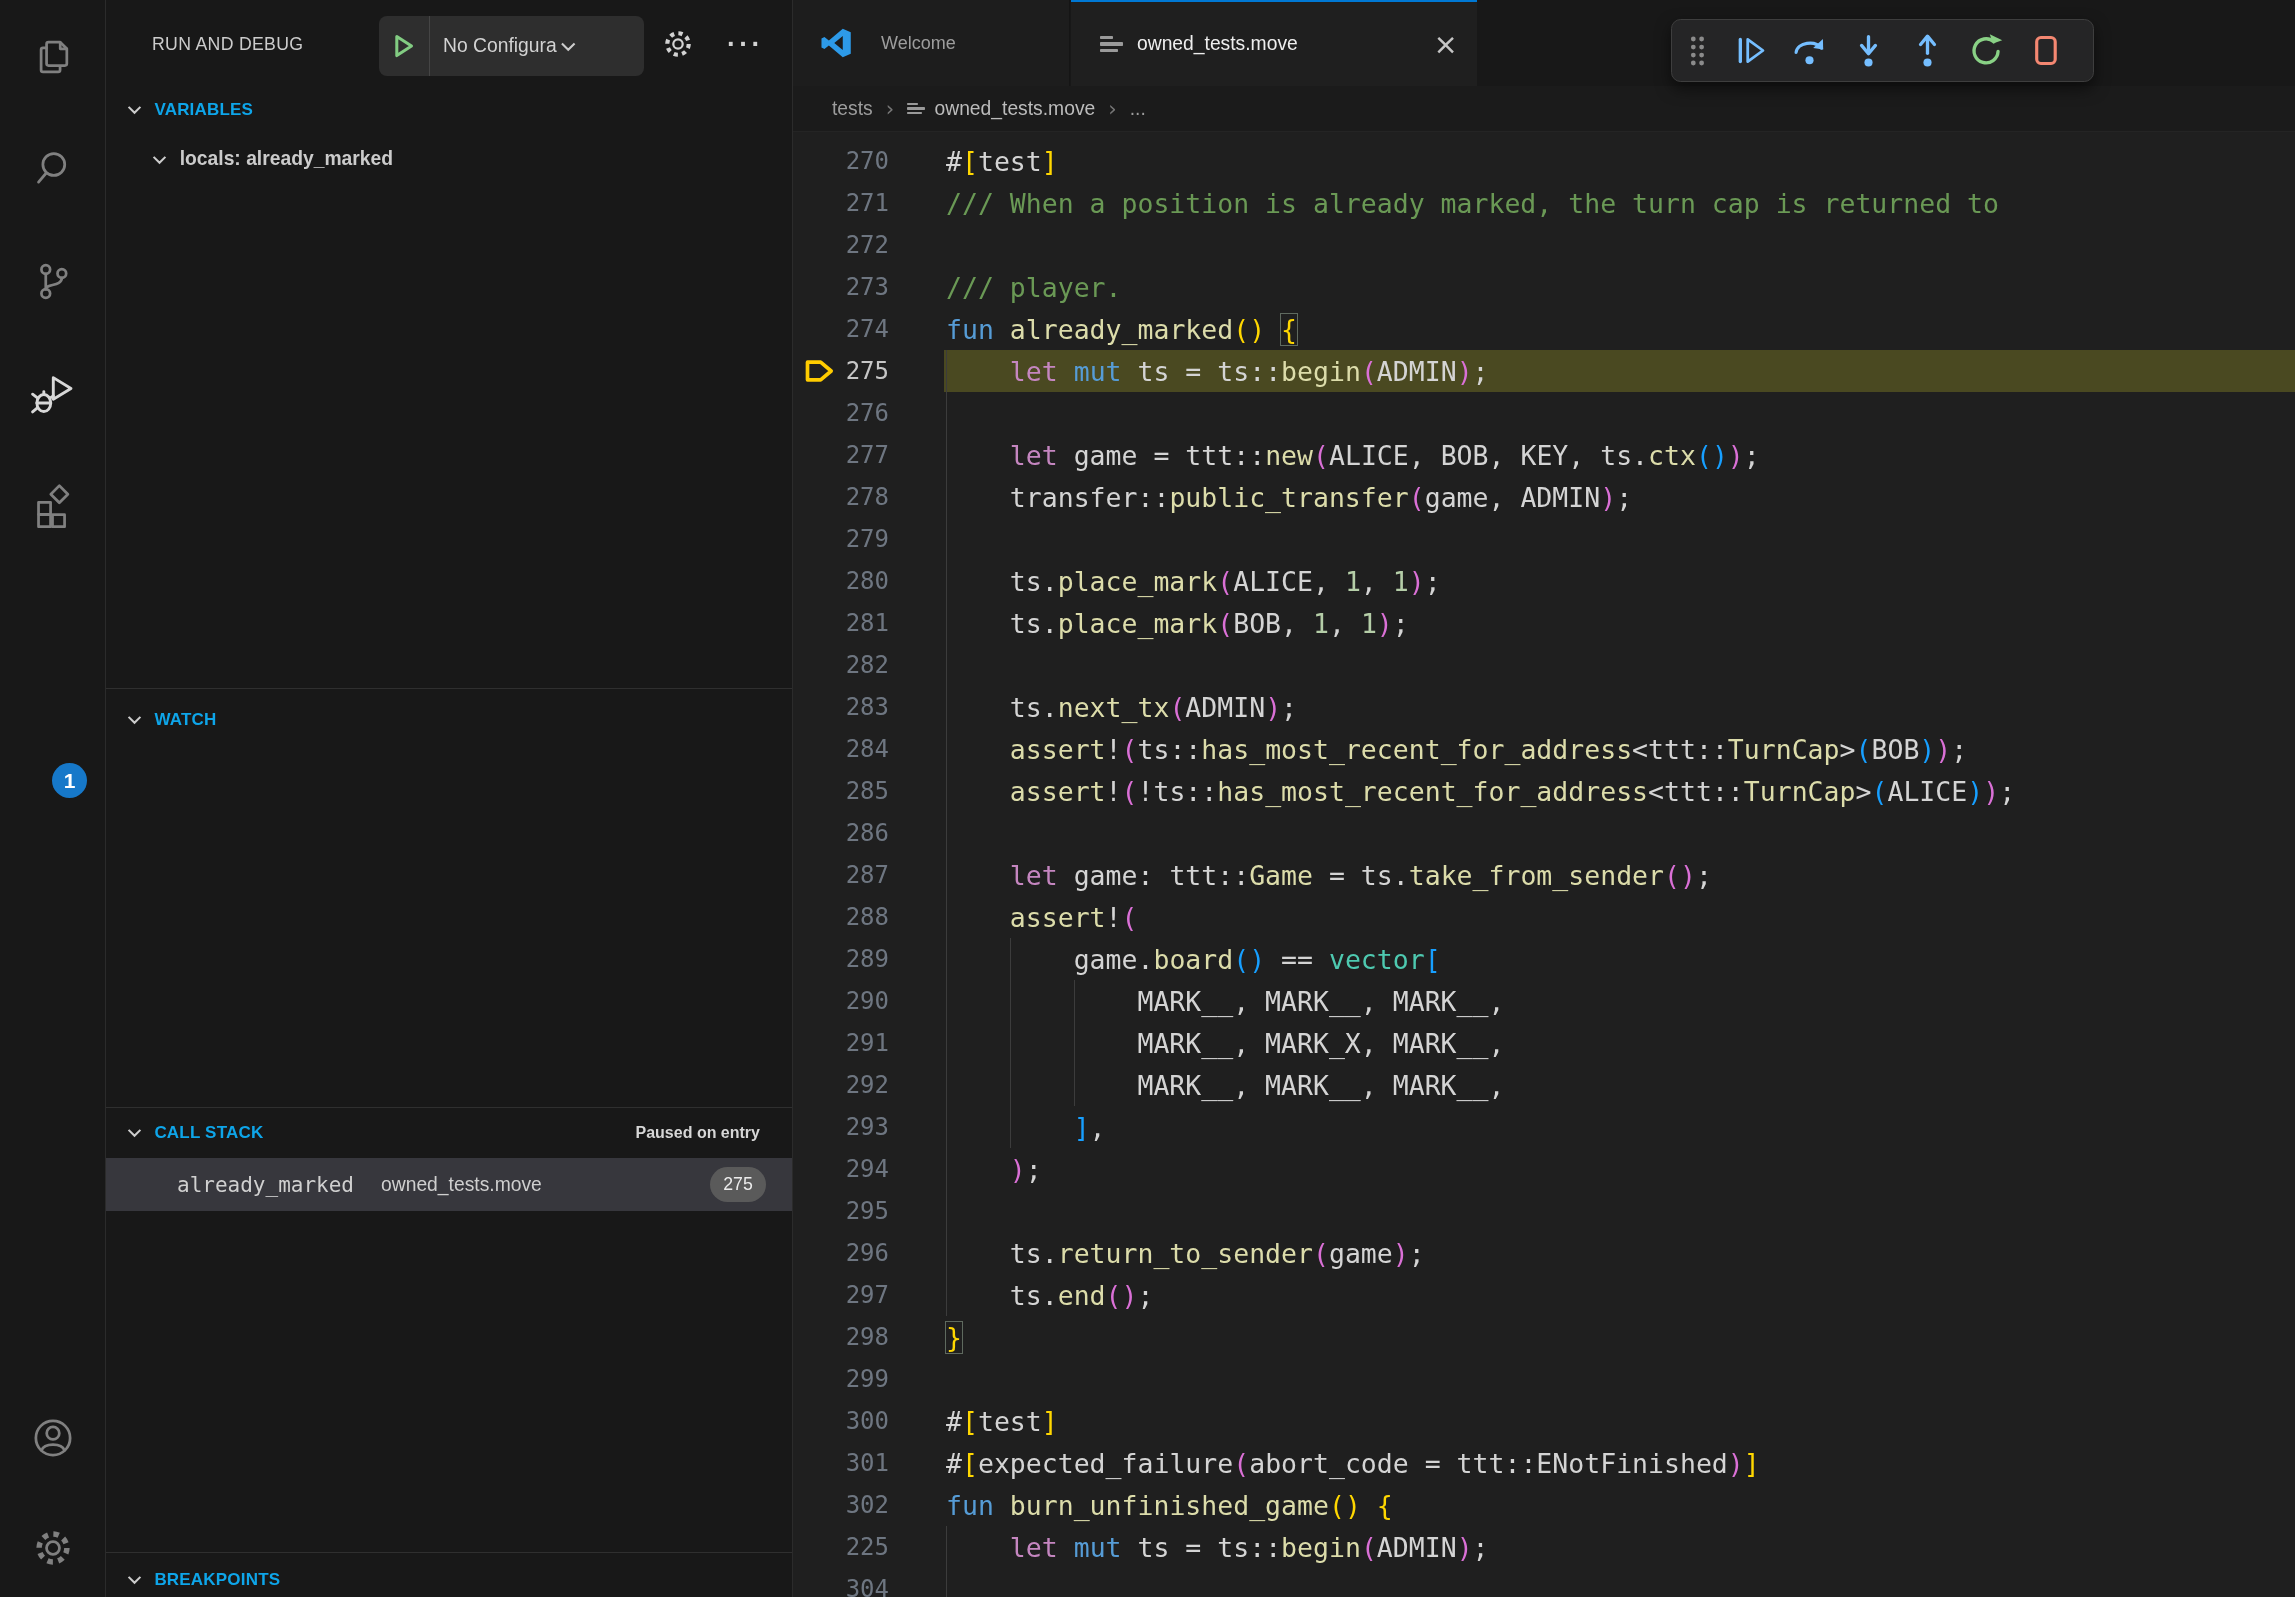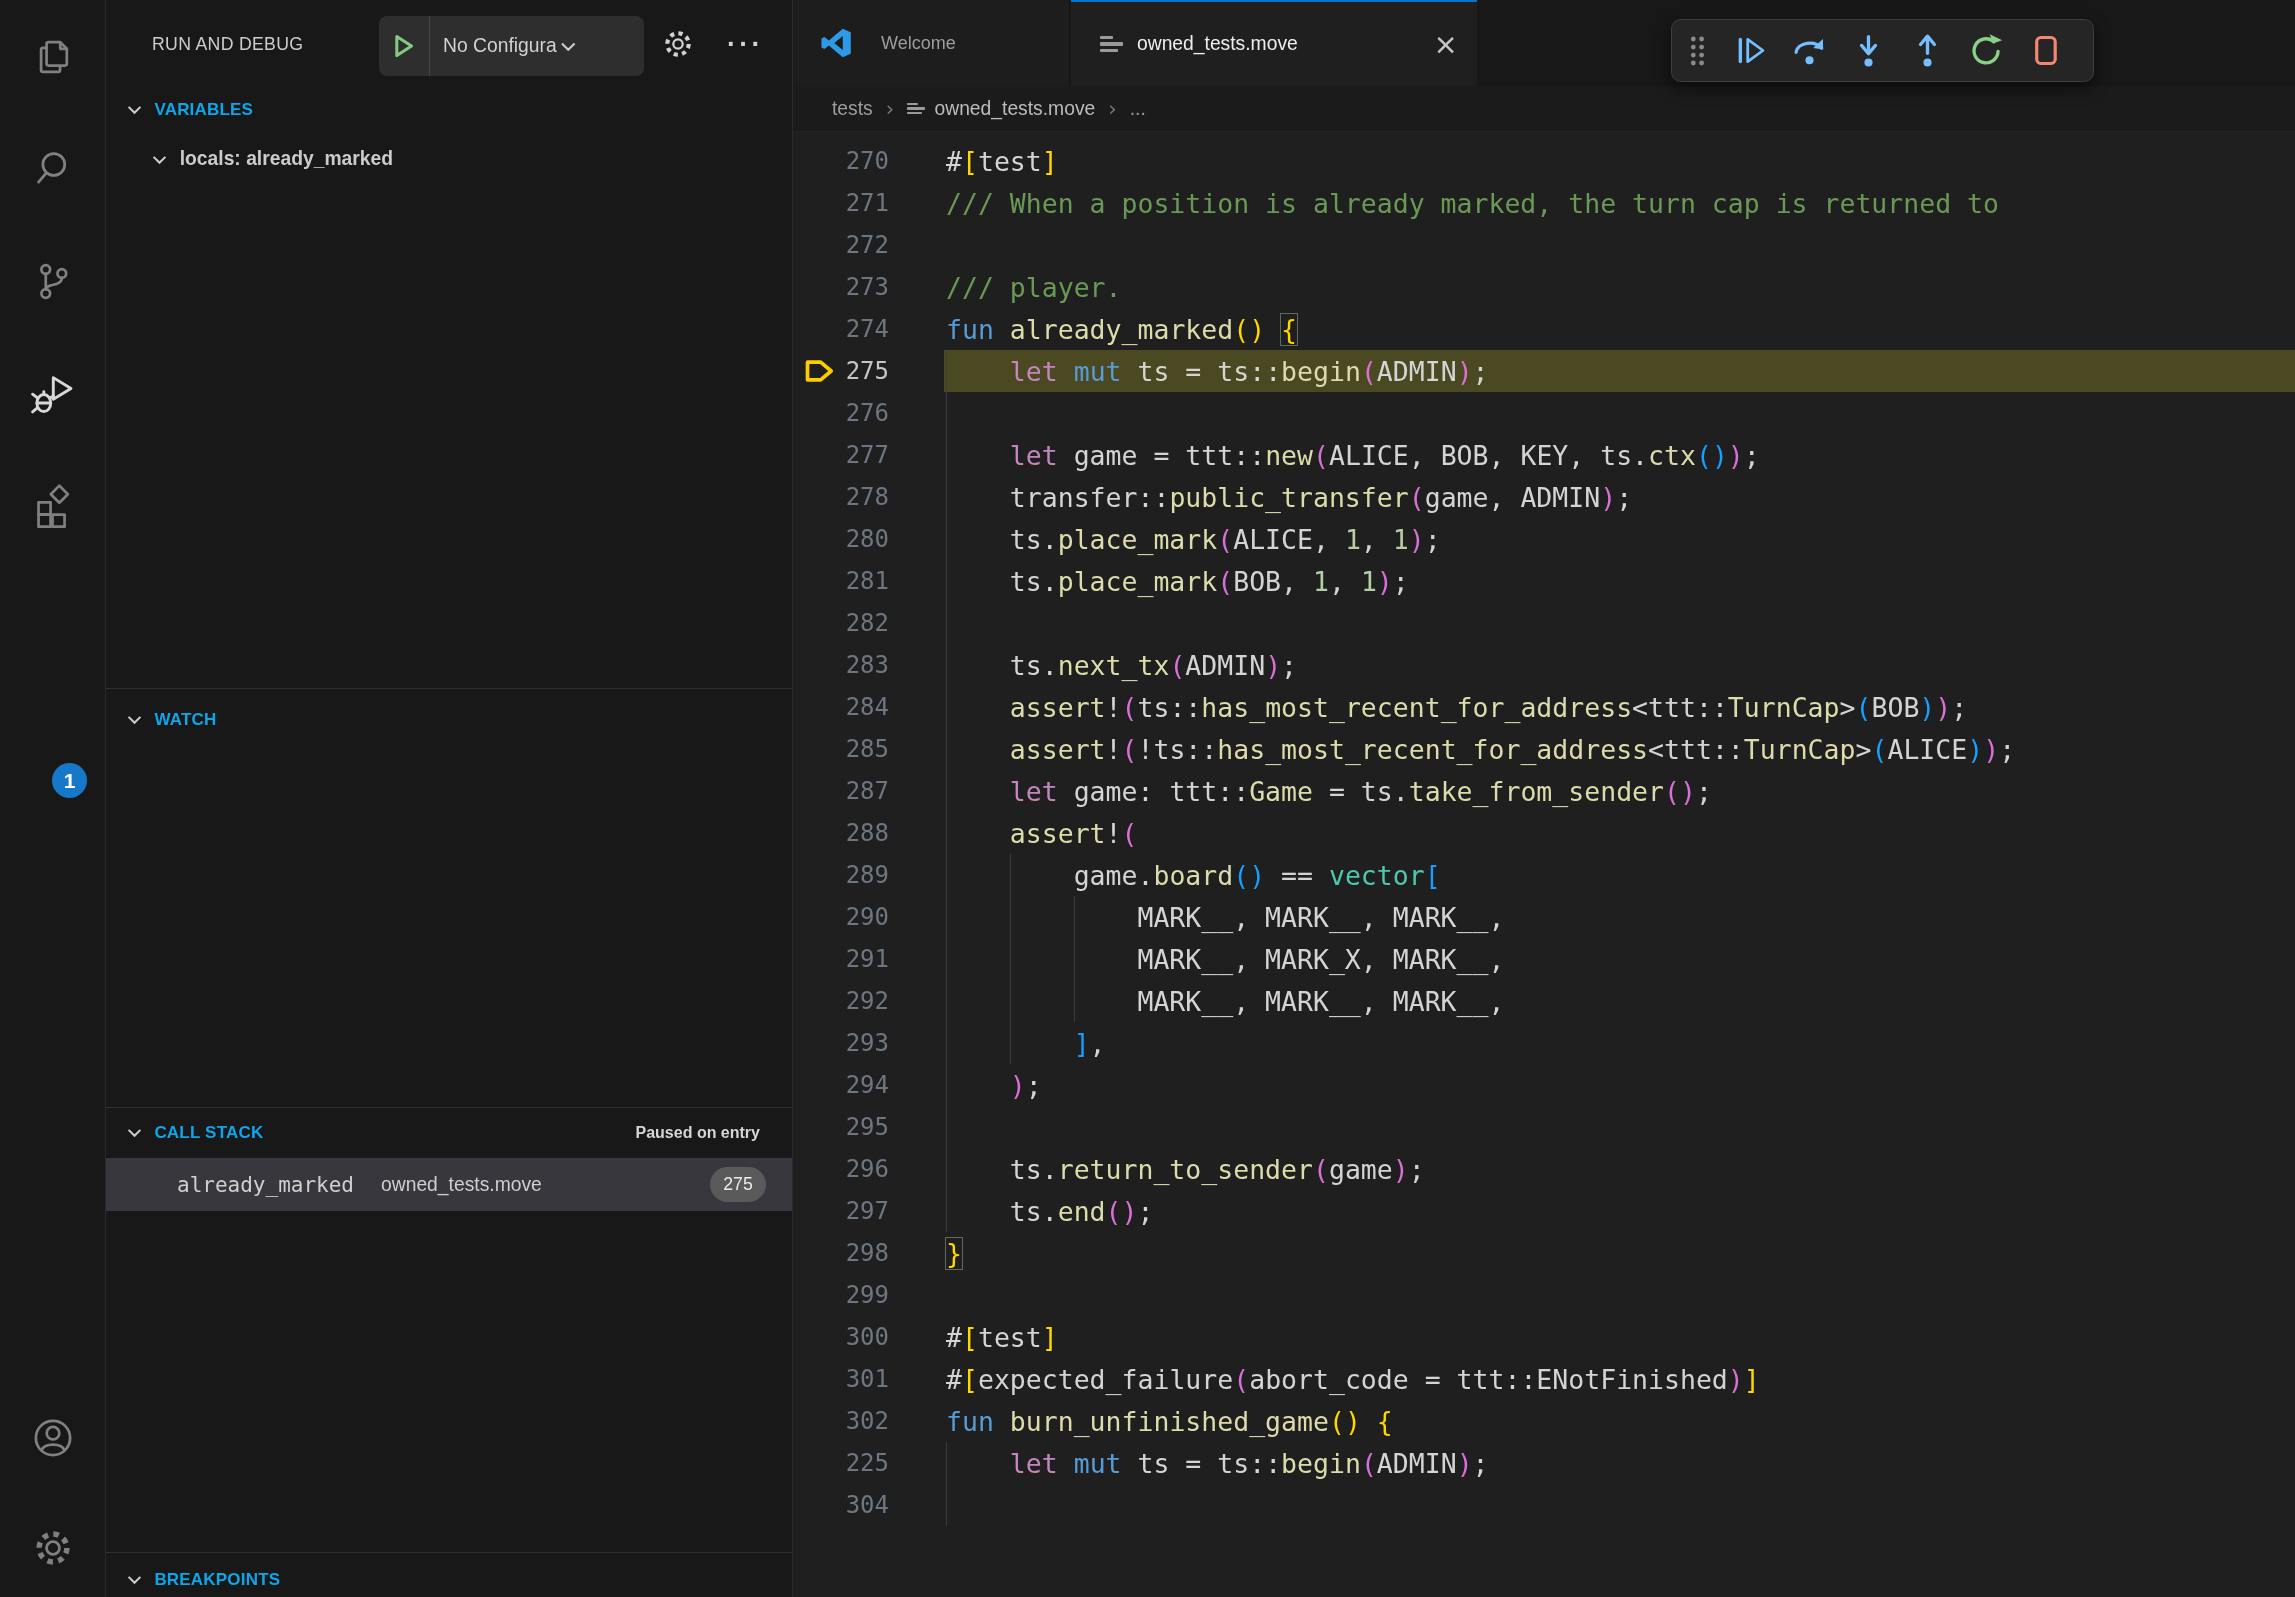--- a/index.html
+++ b/index.html
@@ -336,20 +336,25 @@
           <span class="lnum">277</span>
           <span class="ltext"><span class="tk-w">    </span><span class="tk-ctl">let</span><span class="tk-w"> game = ttt::</span><span class="tk-fn">new</span><span class="tk-b2">(</span><span class="tk-w">ALICE, BOB, KEY, ts.</span><span class="tk-fn">ctx</span><span class="tk-b3">()</span><span class="tk-b2">)</span><span class="tk-w">;</span></span>
         </div>
         <div class="cl">
           <i class="guide" style="left: 153px;"></i>
           <span class="lnum">278</span>
           <span class="ltext"><span class="tk-w">    transfer::</span><span class="tk-fn">public_transfer</span><span class="tk-b2">(</span><span class="tk-w">game, ADMIN</span><span class="tk-b2">)</span><span class="tk-w">;</span></span>
         </div>
         <div class="cl">
           <i class="guide" style="left: 153px;"></i>
+          <span class="lnum">279</span>
+          <span class="ltext"></span>
+        </div>
+        <div class="cl">
+          <i class="guide" style="left: 153px;"></i>
           <span class="lnum">280</span>
           <span class="ltext"><span class="tk-w">    ts.</span><span class="tk-fn">place_mark</span><span class="tk-b2">(</span><span class="tk-w">ALICE, </span><span class="tk-num">1</span><span class="tk-w">, </span><span class="tk-num">1</span><span class="tk-b2">)</span><span class="tk-w">;</span></span>
         </div>
         <div class="cl">
           <i class="guide" style="left: 153px;"></i>
           <span class="lnum">281</span>
           <span class="ltext"><span class="tk-w">    ts.</span><span class="tk-fn">place_mark</span><span class="tk-b2">(</span><span class="tk-w">BOB, </span><span class="tk-num">1</span><span class="tk-w">, </span><span class="tk-num">1</span><span class="tk-b2">)</span><span class="tk-w">;</span></span>
         </div>
         <div class="cl">
           <i class="guide" style="left: 153px;"></i>
@@ -363,20 +368,25 @@
         </div>
         <div class="cl">
           <i class="guide" style="left: 153px;"></i>
           <span class="lnum">284</span>
           <span class="ltext"><span class="tk-w">    </span><span class="tk-fn">assert</span><span class="tk-w">!</span><span class="tk-b2">(</span><span class="tk-w">ts::</span><span class="tk-fn">has_most_recent_for_address</span><span class="tk-w">&lt;ttt::</span><span class="tk-fn">TurnCap</span><span class="tk-w">&gt;</span><span class="tk-b3">(</span><span class="tk-w">BOB</span><span class="tk-b3">)</span><span class="tk-b2">)</span><span class="tk-w">;</span></span>
         </div>
         <div class="cl">
           <i class="guide" style="left: 153px;"></i>
           <span class="lnum">285</span>
           <span class="ltext"><span class="tk-w">    </span><span class="tk-fn">assert</span><span class="tk-w">!</span><span class="tk-b2">(</span><span class="tk-w">!ts::</span><span class="tk-fn">has_most_recent_for_address</span><span class="tk-w">&lt;ttt::</span><span class="tk-fn">TurnCap</span><span class="tk-w">&gt;</span><span class="tk-b3">(</span><span class="tk-w">ALICE</span><span class="tk-b3">)</span><span class="tk-b2">)</span><span class="tk-w">;</span></span>
+        </div>
+        <div class="cl">
+          <i class="guide" style="left: 153px;"></i>
+          <span class="lnum">286</span>
+          <span class="ltext"></span>
         </div>
         <div class="cl">
           <i class="guide" style="left: 153px;"></i>
           <span class="lnum">287</span>
           <span class="ltext"><span class="tk-w">    </span><span class="tk-ctl">let</span><span class="tk-w"> game: ttt::</span><span class="tk-fn">Game</span><span class="tk-w"> = ts.</span><span class="tk-fn">take_from_sender</span><span class="tk-b2">()</span><span class="tk-w">;</span></span>
         </div>
         <div class="cl">
           <i class="guide" style="left: 153px;"></i>
           <span class="lnum">288</span>
           <span class="ltext"><span class="tk-w">    </span><span class="tk-fn">assert</span><span class="tk-w">!</span><span class="tk-b2">(</span></span>

